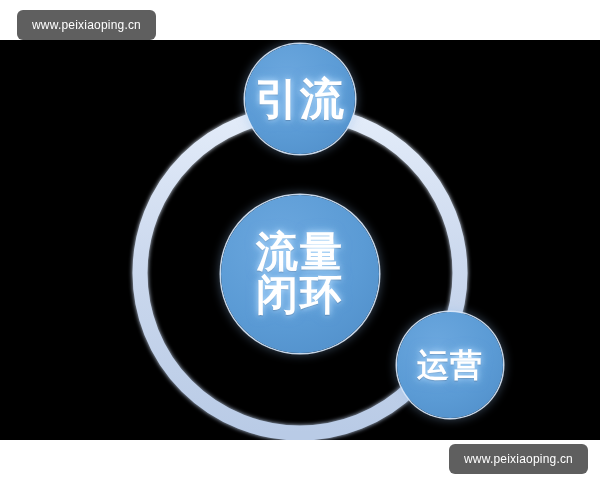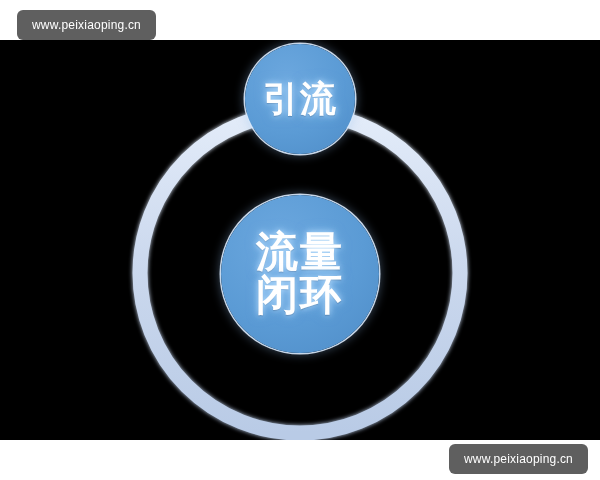--- a/index.html
+++ b/index.html
@@ -81,21 +81,21 @@
     font-size: 42px;
     letter-spacing: 2px;
   }
 
   #node-top {
     left: 245px;
     top: 4px;
     width: 110px;
     height: 110px;
   }
-  #node-top .node-label { font-size: 36px; text-align: right; }
+  #node-top .node-label { font-size: 44px; text-align: right; }
 
   #node-left {
     left: 97px;
     top: 272px;
     width: 106px;
     height: 106px;
   }
   #node-left .node-label { font-size: 32px; }
 
   #node-right {
@@ -162,20 +162,23 @@
     <div class="node" id="node-center">
       <span class="node-label">流量
 闭环</span>
     </div>
 
     <div class="node" id="node-top">
       <span class="node-label">引流</span>
     </div>
 
 
+    <div class="node" id="node-right">
+      <span class="node-label">运营</span>
+    </div>
 
   </div>
 
   <div class="watermark" id="watermark-top">www.peixiaoping.cn</div>
 
   <div class="watermark" id="watermark-bottom">www.peixiaoping.cn</div>
 
 </div>
 
 </body></html>

